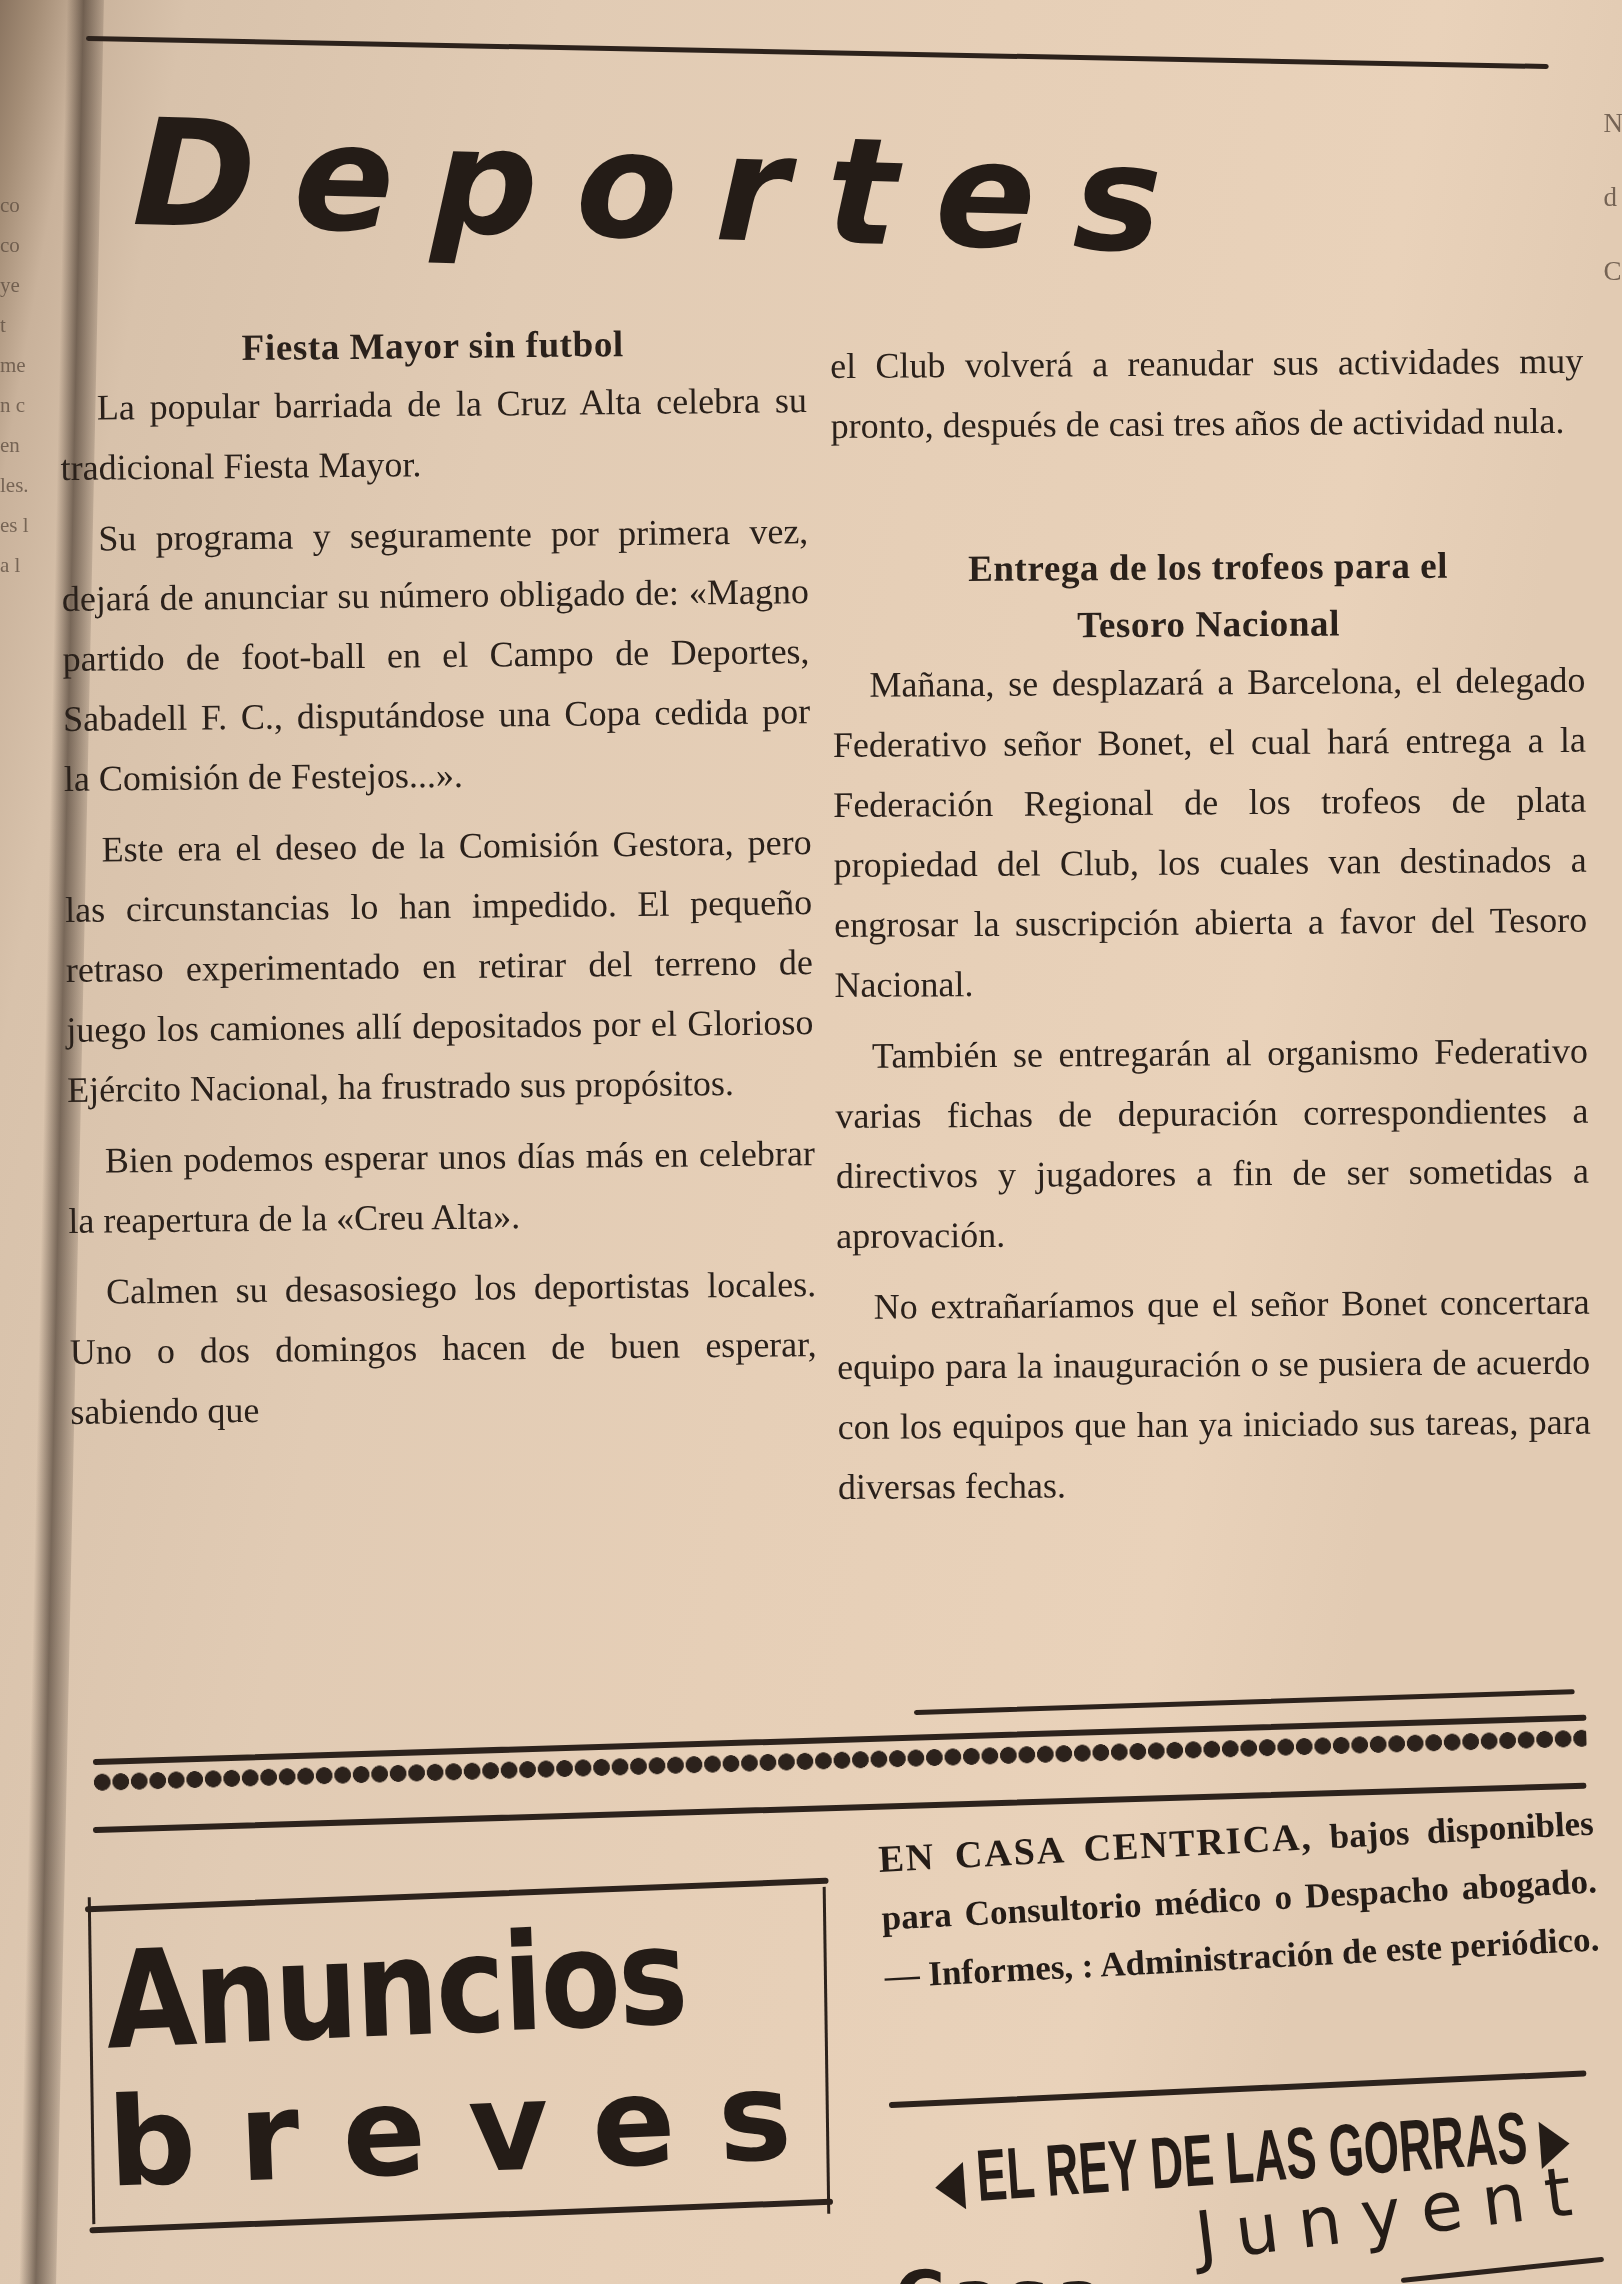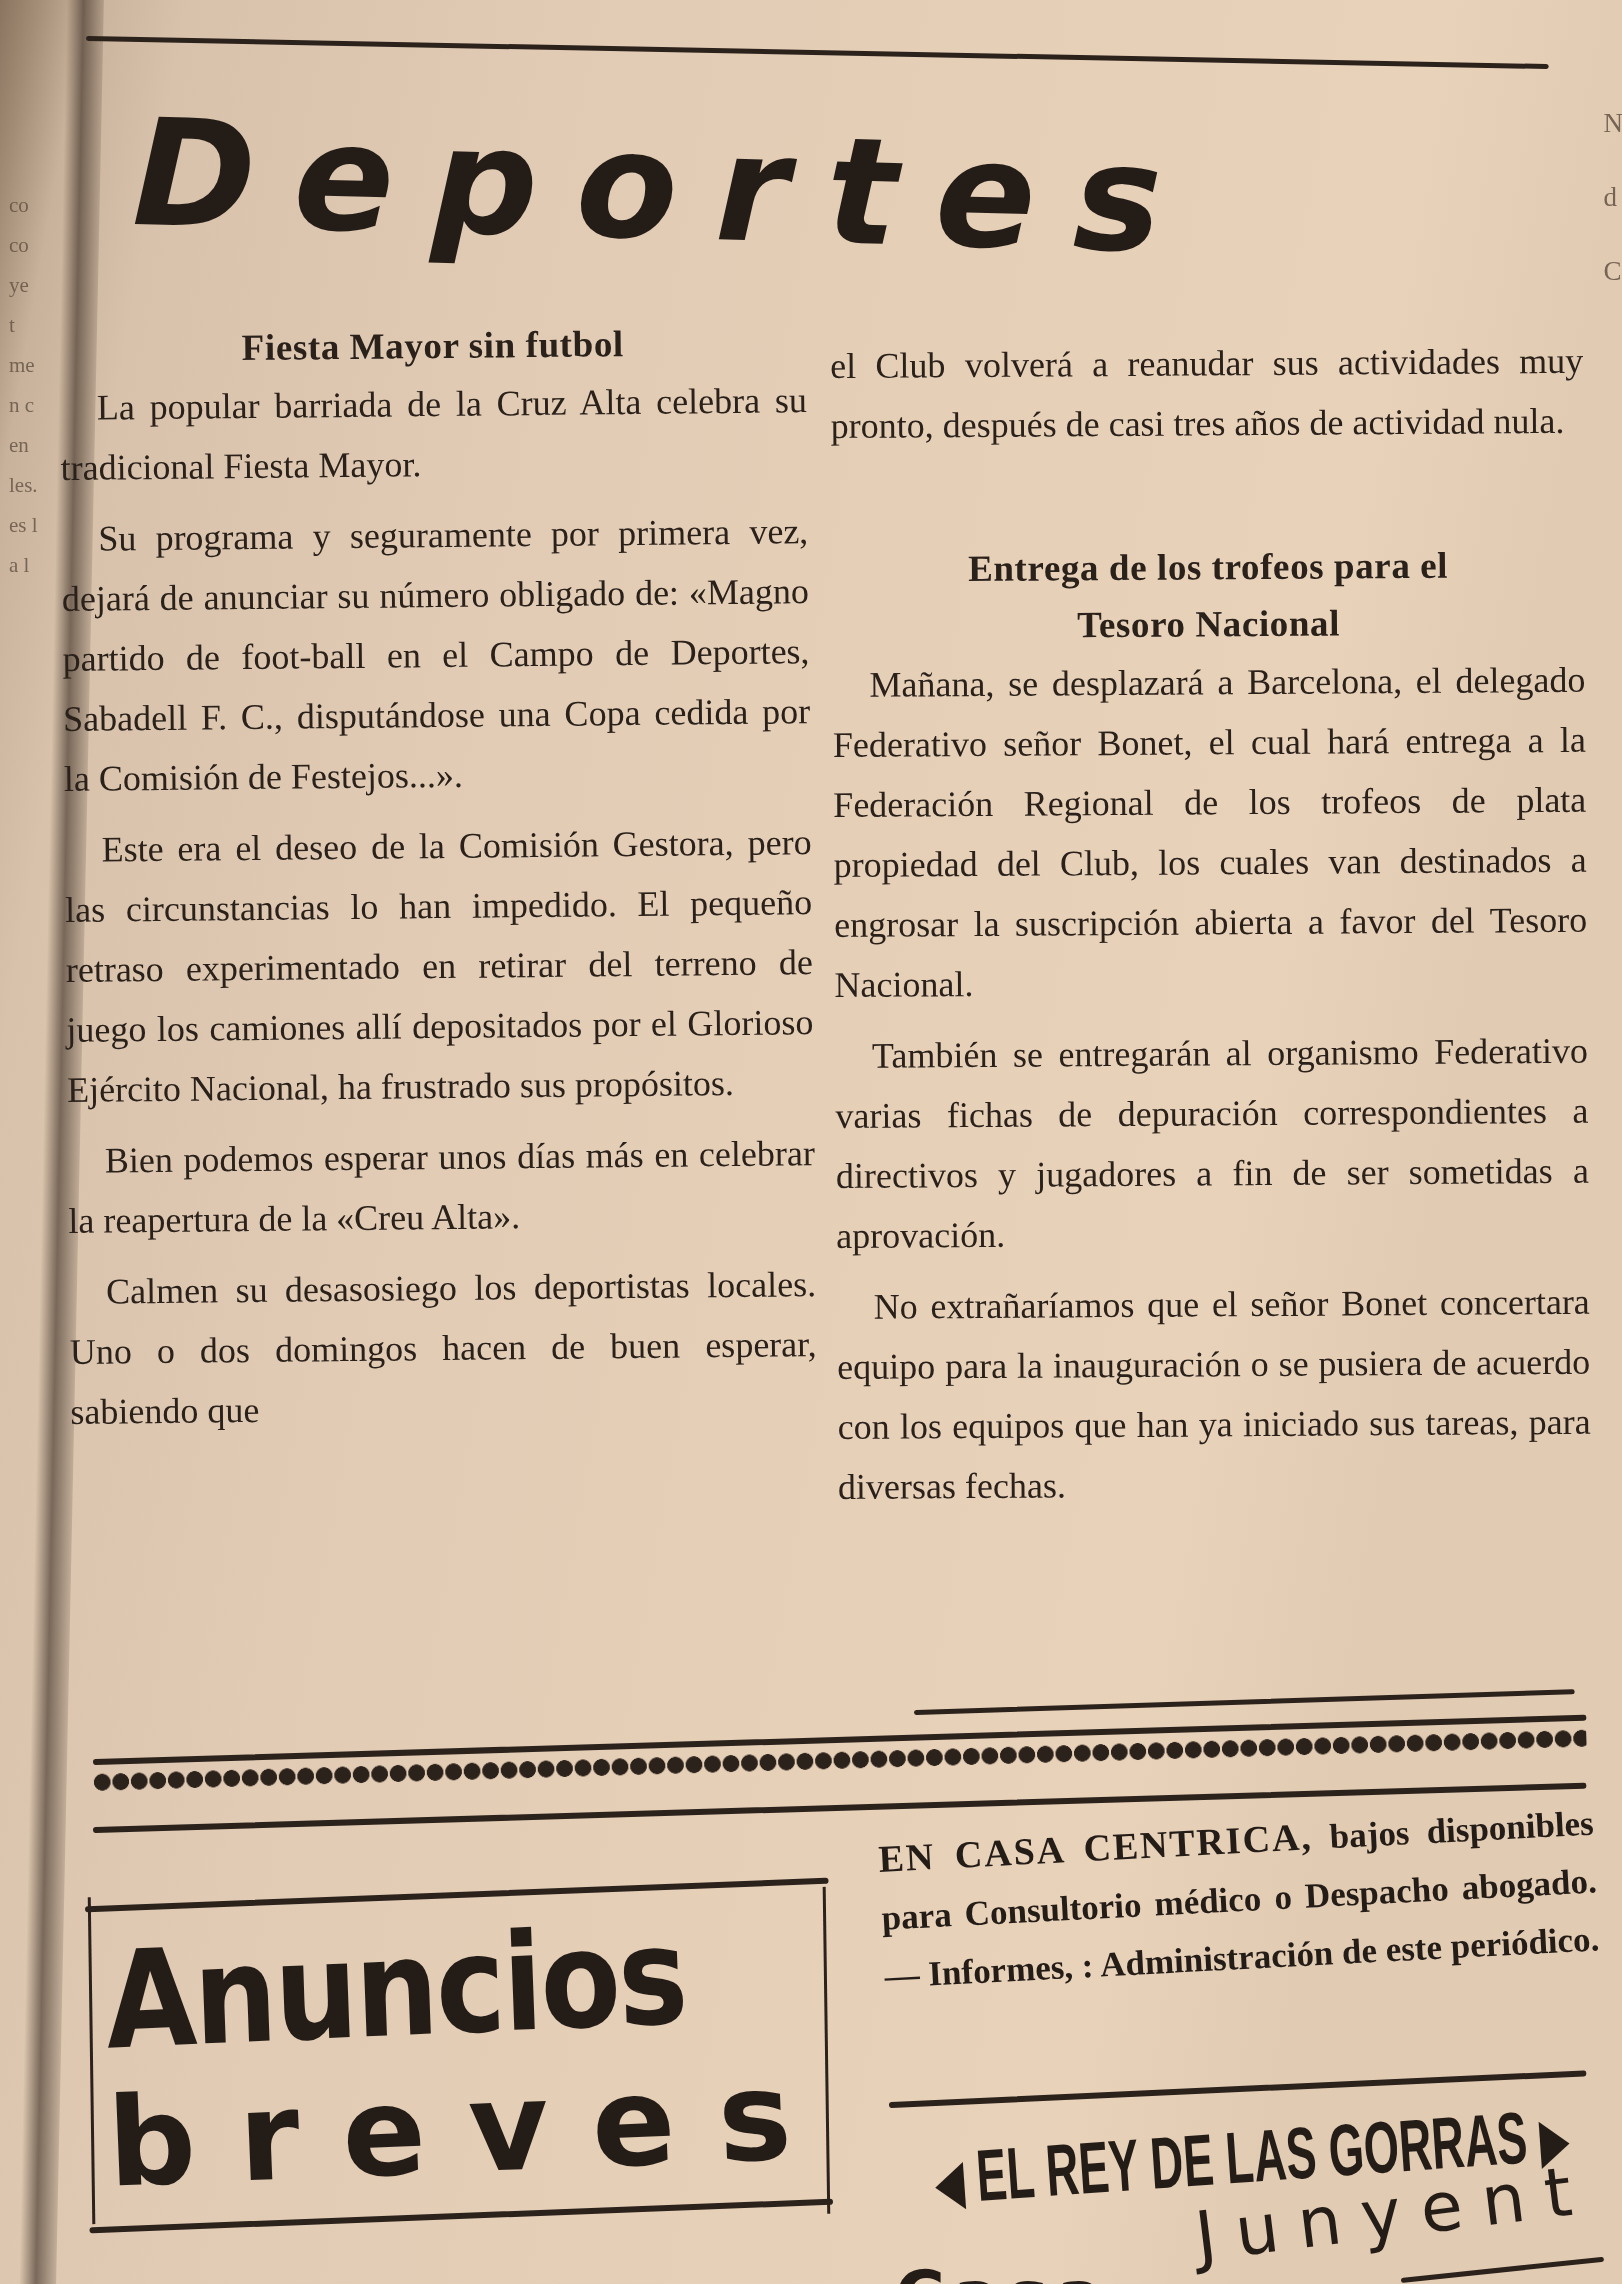--- a/index.html
+++ b/index.html
@@ -28,21 +28,20 @@
       position: absolute;
       left: 0;
       top: 185px;
       width: 56px;
       font-size: 21px;
       line-height: 40px;
       color: #5a4a3d;
       opacity: 0.75;
       overflow: hidden;
       white-space: nowrap;
-      padding-left: 9px;
     }
     .prev-page-col span { display: block; }
     .next-page-col {
       position: absolute;
       right: 0;
       top: 86px;
       width: 18.5px;
       font-size: 27px;
       line-height: 74px;
       color: #5a4a3d;

